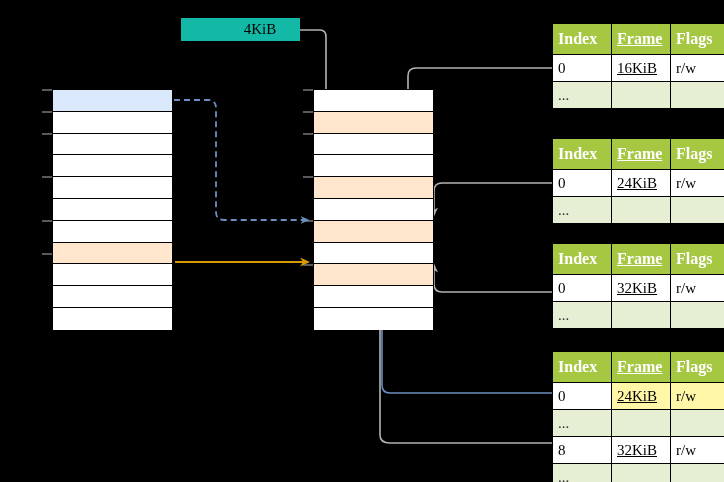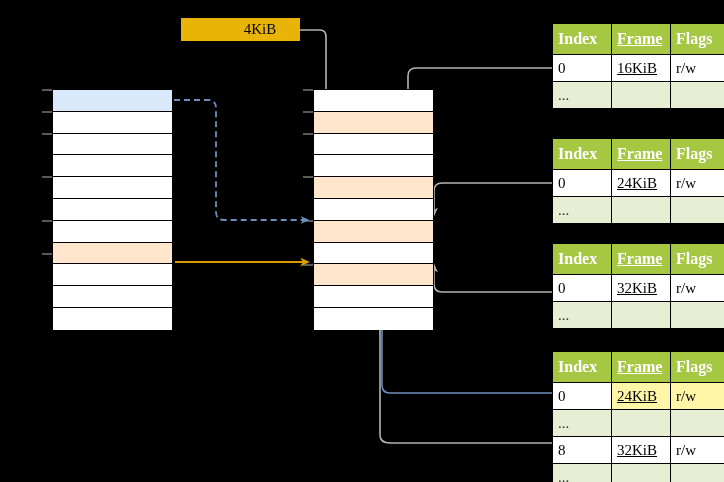--- a/index.html
+++ b/index.html
@@ -21,21 +21,21 @@
     top: 0;
     width: 724px;
     height: 482px;
     pointer-events: none;
   }
 
   
   .sizebox {
     position: absolute;
     box-sizing: border-box;
-    background: #eab308;
+    background: #14b8a6;
     color: #000000;
     font-size: 15px;
     line-height: 23px;
     text-align: center;
     white-space: nowrap;
     padding-left: 39px;
   }
 
   
   .memtable {

